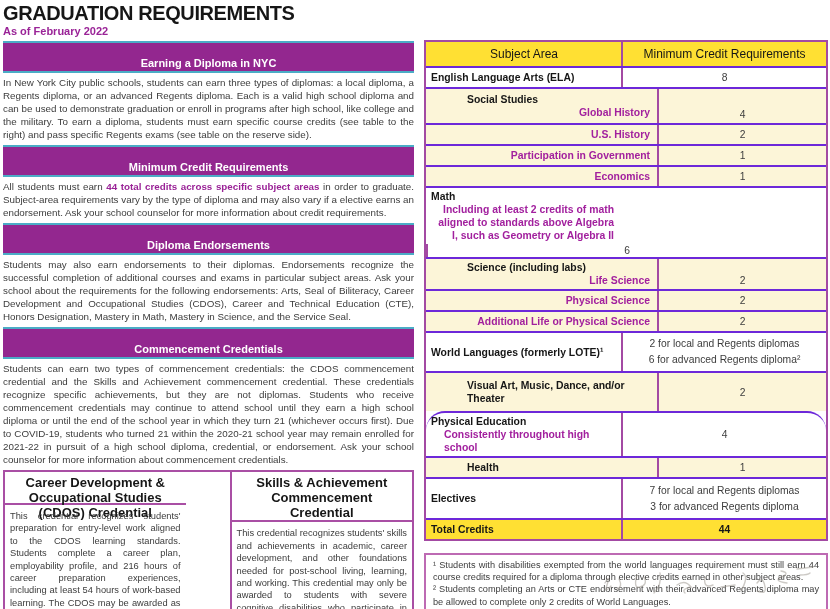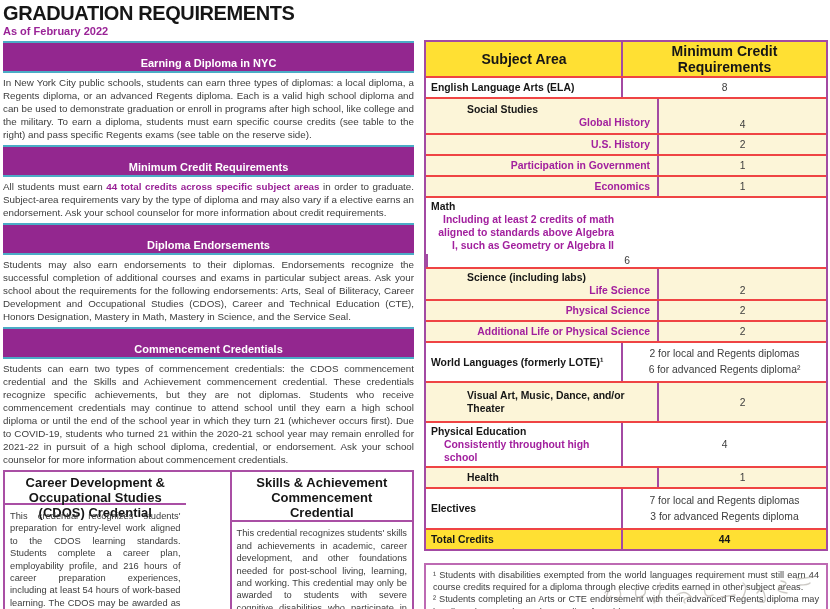--- a/index.html
+++ b/index.html
@@ -22,47 +22,47 @@
   .cred-boxes { display:flex; border:2px solid #a94fa4; margin-top:3px; height:176px; }
   .cred-box { flex:1; display:flex; flex-direction:column; }
   .cred-box + .cred-box { border-left:2px solid #a94fa4;margin-left:44px; }
   .cred-head { font-size:13px; font-weight:bold; color:#161616; text-align:center;
                padding:3px 10px 4px 10px; border-bottom:2px solid #a94fa4; min-height:33px; }
   .cred-body { font-size:9.3px; line-height:12.4px; text-align:justify; padding:5px 5px; }
 
   
   .right-col { flex:1; padding-top:38px; padding-left:8px; }
   .credit-table { border:2px solid #a34aa3; width:100%; }
-  .t-row { display:flex; border-top:2px solid #ef4444; }
+  .t-row { display:flex; border-top:2px solid #6d28d9; }
   .t-row:first-child { border-top:none; }
   .cell-label { width:195px; flex:none; padding:2px 4px 2px 5px; display:flex;
                 flex-direction:column; justify-content:center; }
   .cell-credit { flex:1; border-left:2px solid #a34aa3; display:flex; flex-direction:column;
                  justify-content:center; align-items:center; font-size:10.3px;
                  color:#3c3c3c; padding:1px 2px; }
   .t-head { background:#ffe033; }
-  .t-head .cell-label, .t-head .cell-credit { font-weight:bold; color:#161616;
-                 font-size:14px; align-items:center; text-align:center; justify-content:center; }
+  .t-head .cell-label, .t-head .cell-credit { font-weight:normal; color:#161616;
+                 font-size:12px; align-items:center; text-align:center; justify-content:center; }
   .tint { background:#fcf5d8;padding-left:36px; }
   .gold { background:#ffe033; }
   .gold .cell-label span, .gold .cell-credit { font-weight:bold; color:#161616; }
   .lbl-main { font-size:10.4px; font-weight:bold; color:#161616; line-height:13px; }
   .lbl-sub { font-size:10.4px; font-weight:bold; color:#a2209e; text-align:right;
              line-height:13px; padding-right:3px; }
   .lbl-sub-left { font-size:10.4px; font-weight:bold; color:#a2209e; text-align:left;
              line-height:13px; padding-left:13px; }
   .credit-two { line-height:16px; }
   .bottom-align { justify-content:flex-end; padding-bottom:3px; }
   
   .rh-s  { min-height:21px; }
   .rh-m  { min-height:36px; }
   .rh-math { min-height:69px;flex-direction:column; }
   .rh-sci  { min-height:31px; }
   .rh-2l { min-height:40px; }
-  .rh-pe { min-height:34px; }
+  .rh-pe { min-height:34px;border-radius:19px; }
   .rh-el { min-height:41px; }
   .rh-h  { min-height:24px; }
 
   .footnote-box { border:2px solid #bd6ab3; margin-top:12px; padding:4px 7px 5px 7px;
                   font-size:9.2px; line-height:12.2px; color:#3c3c3c; position:relative; }
   .footnote-box p { margin:0; text-align:justify; }
   .watermark { position:absolute; right:4px; bottom:8px; opacity:0.55; pointer-events:none; }
 </style>
 </head>
 <body>

